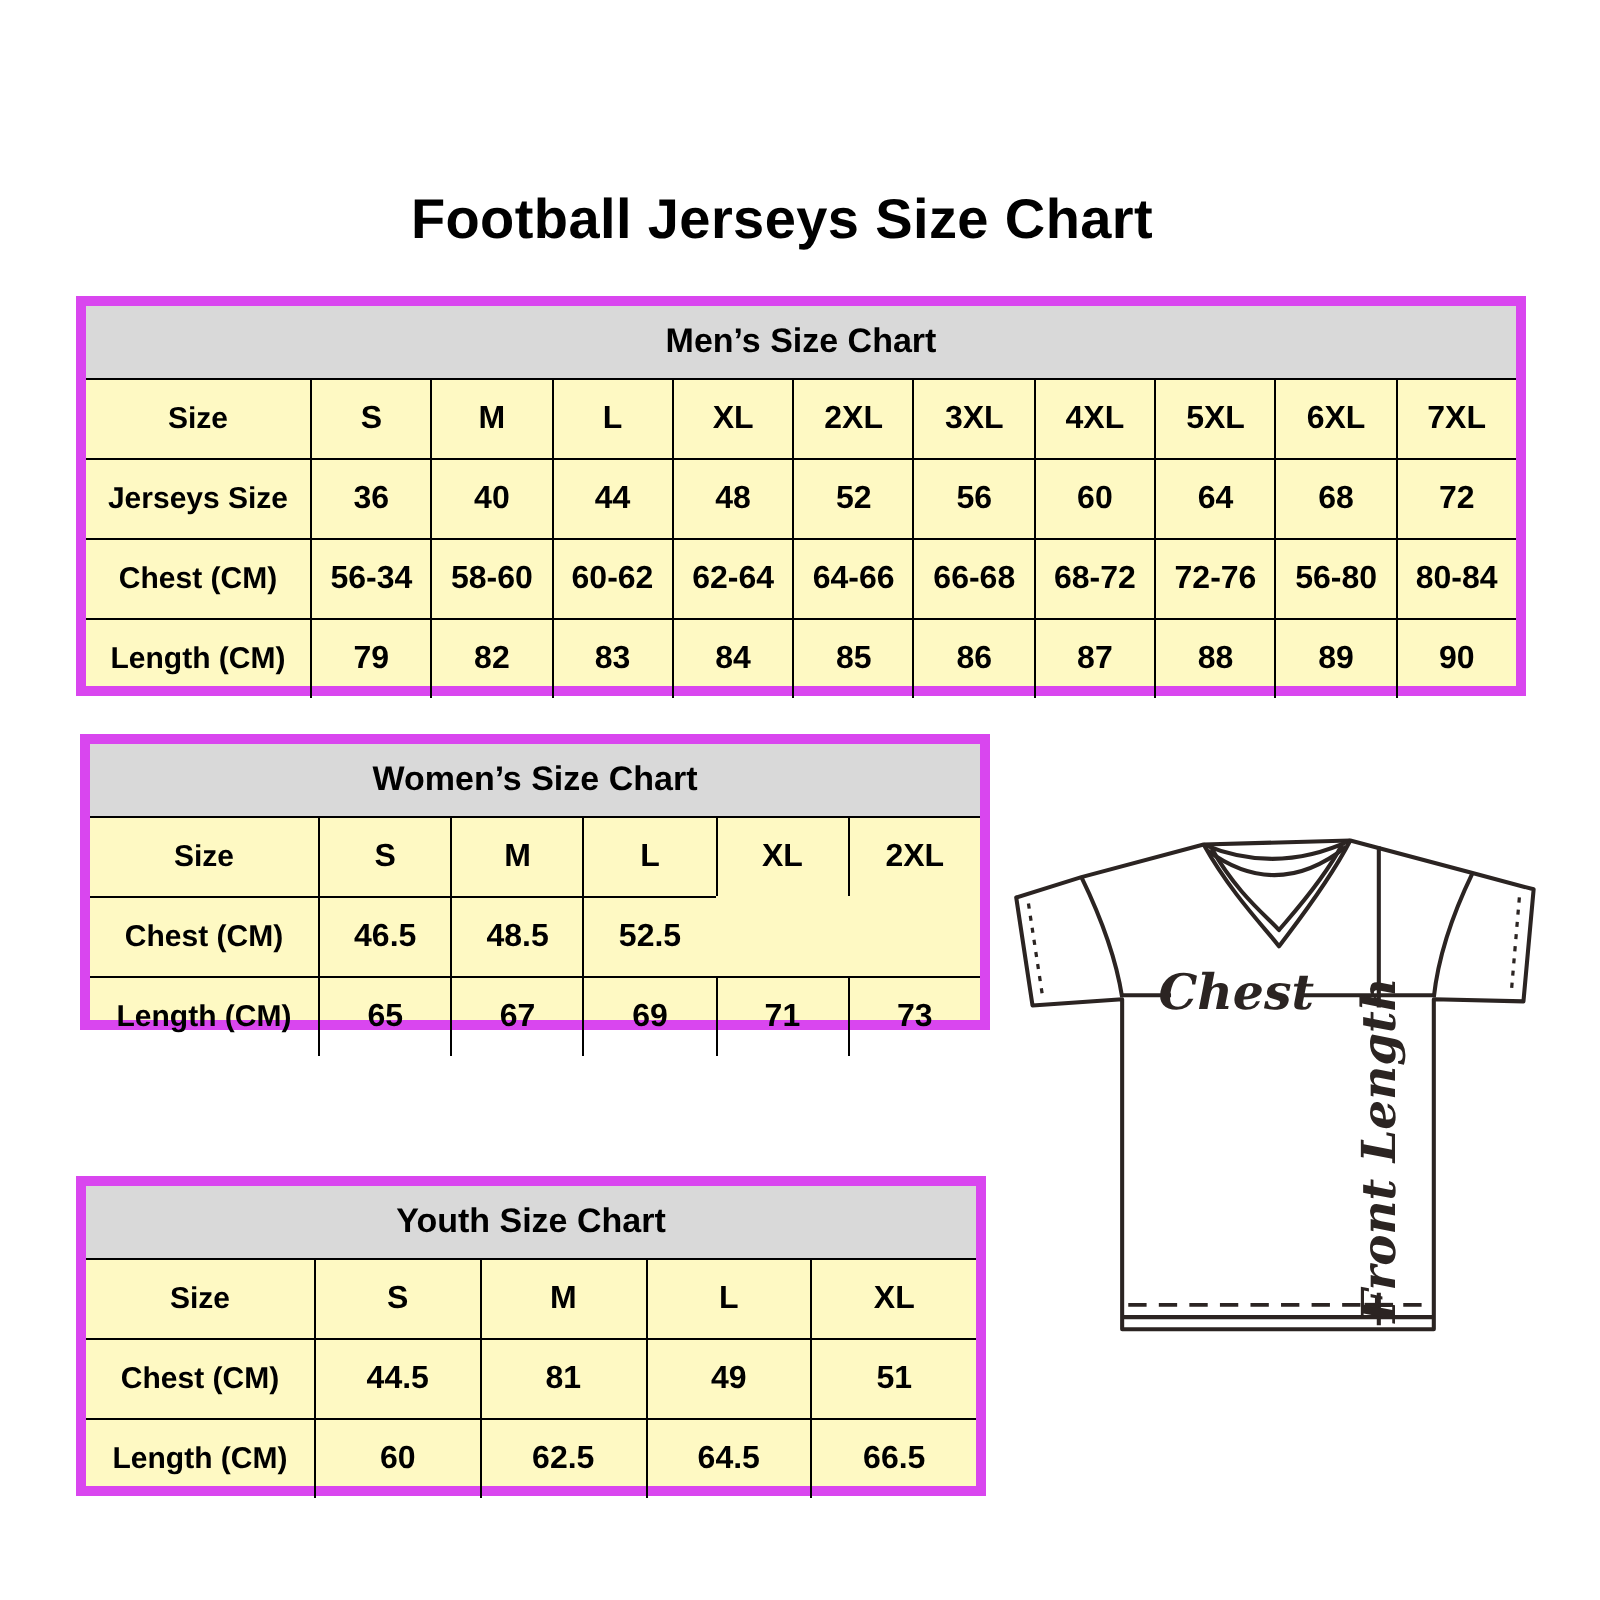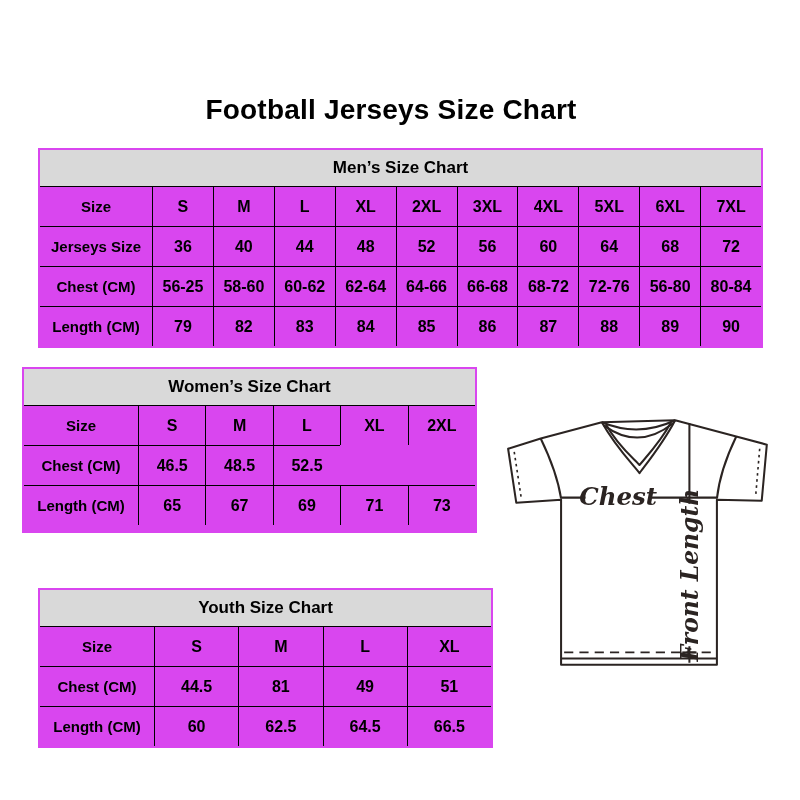--- a/index.html
+++ b/index.html
@@ -24,22 +24,22 @@
     left: 0;
     width: 782px;
     text-align: center;
     font-size: 28px;
     font-weight: bold;
     letter-spacing: 0.2px;
   }
   .size-table {
     position: absolute;
     box-sizing: border-box;
-    border: 2px solid #d946ef;
-    background: #d946ef;
+    border: 5px solid #d946ef;
+    background: #fef9c3;
   }
   .size-table .table-title {
     box-sizing: border-box;
     height: 36px;
     background: #d9d9d9;
     display: flex;
     align-items: center;
     justify-content: center;
     font-size: 17px;
     font-weight: bold;
@@ -58,21 +58,21 @@
     display: flex;
     align-items: center;
     justify-content: center;
     font-size: 16px;
     font-weight: bold;
     white-space: nowrap;
     overflow: hidden;
   }
   .tcell:first-child { border-left: none; font-size: 15px; }
   .mens   { left: 38px; top: 148px; width: 725px; height: 200px; }
-  .womens { left: 22px; top: 367px; width: 455px; height: 166px; }
+  .womens { left: 40px; top: 367px; width: 455px; height: 148px; }
   .youth  { left: 38px; top: 547px; width: 455px; height: 160px; margin-top: 41px; }
   .jersey-wrap {
     position: absolute;
     left: 502px;
     top: 413px;
     width: 275px;
     height: 265px;
   }
   .jersey-wrap svg { width: 100%; height: 100%; }
   .diagram-label {
@@ -113,21 +113,21 @@
           <div class="tcell">48</div>
           <div class="tcell">52</div>
           <div class="tcell">56</div>
           <div class="tcell">60</div>
           <div class="tcell">64</div>
           <div class="tcell">68</div>
           <div class="tcell">72</div>
         </div>
         <div class="trow">
           <div class="tcell">Chest (CM)</div>
-          <div class="tcell">56-25</div>
+          <div class="tcell">56-34</div>
           <div class="tcell">58-60</div>
           <div class="tcell">60-62</div>
           <div class="tcell">62-64</div>
           <div class="tcell">64-66</div>
           <div class="tcell">66-68</div>
           <div class="tcell">68-72</div>
           <div class="tcell">72-76</div>
           <div class="tcell">56-80</div>
           <div class="tcell">80-84</div>
         </div>

